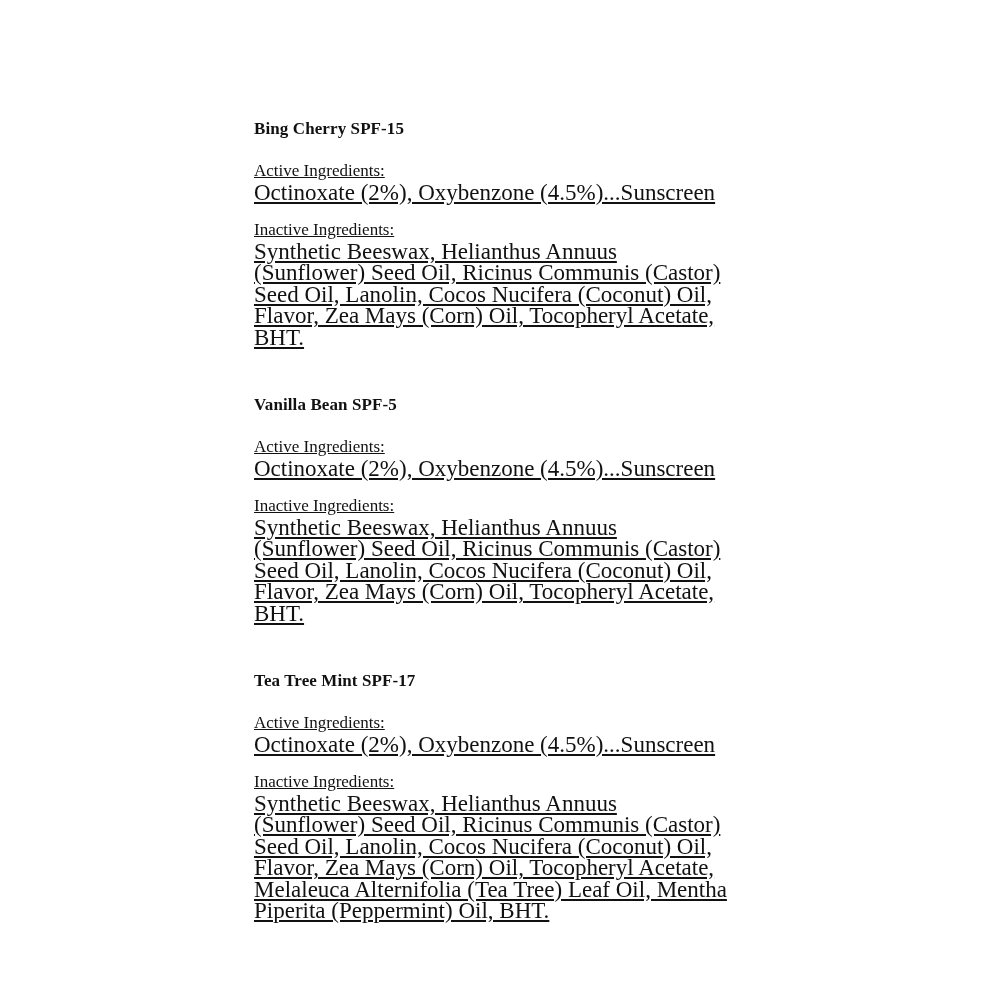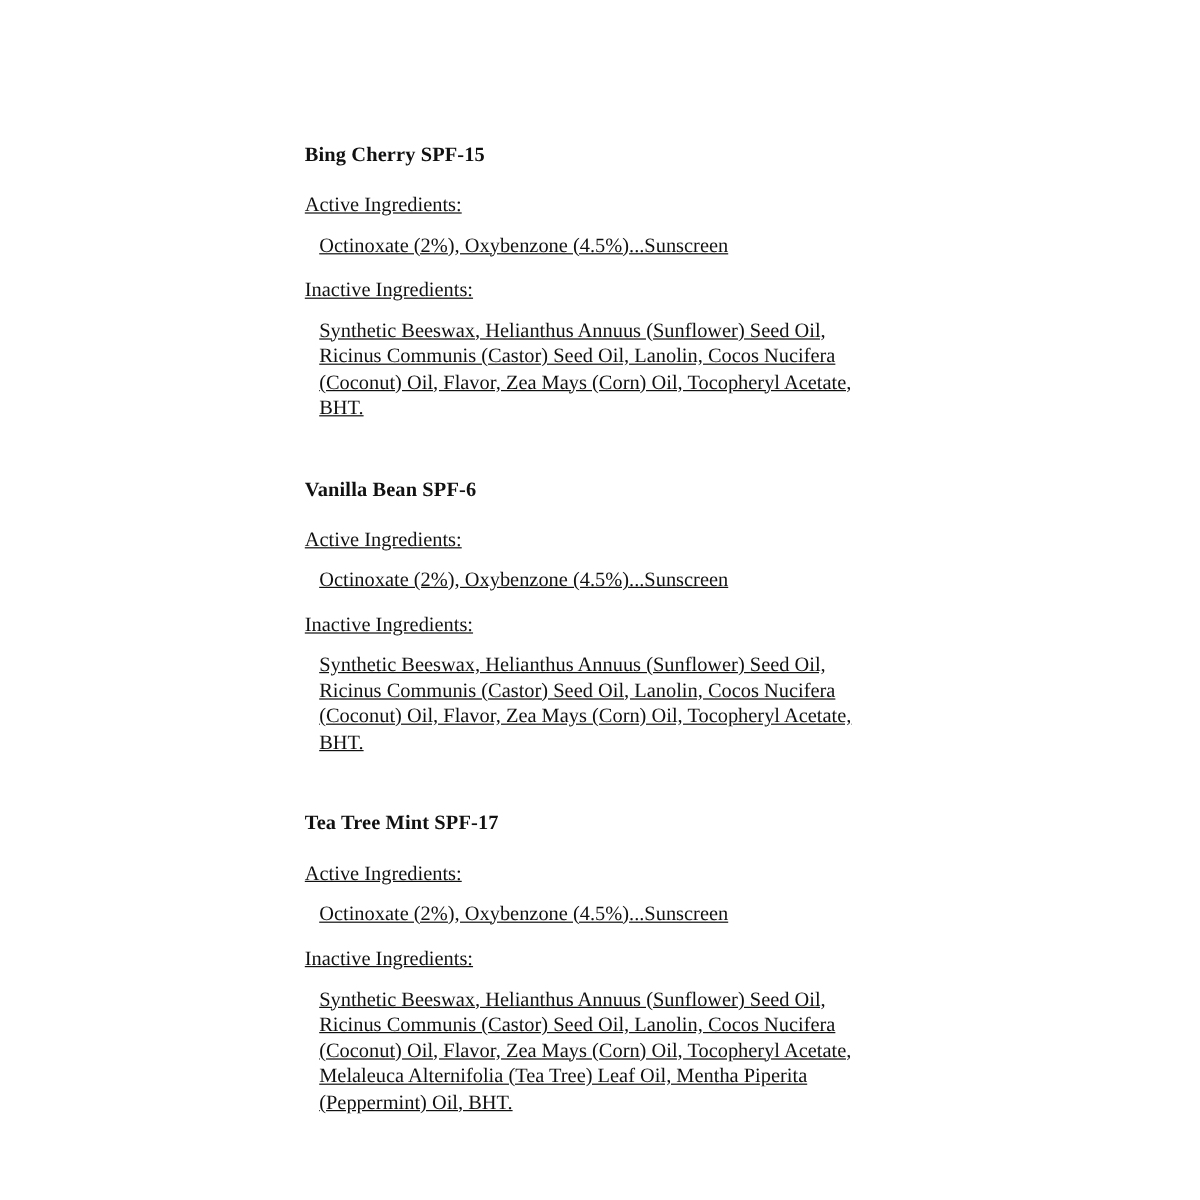--- a/index.html
+++ b/index.html
@@ -35,23 +35,23 @@
   .ingredient-group {
     margin: 0 0 16px 0;
     text-decoration: underline;
   }
   .ingredient-label {
     font-size: 17px;
     line-height: 21.5px;
     margin: 0;
   }
   .ingredient-text {
-    font-size: 17px;
+    font-size: 23px;
     line-height: 21.5px;
-    margin: 12px;
+    margin: 0;
     width: 478px;
   }
   .product-block:last-child {
     margin-bottom: 0;
   }
 </style>
 </head>
 <body>
 
 <div class="page">
@@ -62,21 +62,21 @@
       <p class="ingredient-label">Active Ingredients:</p>
       <p class="ingredient-text">Octinoxate (2%), Oxybenzone (4.5%)...Sunscreen</p>
     </div>
     <div class="ingredient-group">
       <p class="ingredient-label">Inactive Ingredients:</p>
       <p class="ingredient-text">Synthetic Beeswax, Helianthus Annuus (Sunflower) Seed Oil, Ricinus Communis (Castor) Seed Oil, Lanolin, Cocos Nucifera (Coconut) Oil, Flavor, Zea Mays (Corn) Oil, Tocopheryl Acetate, BHT.</p>
     </div>
   </section>
 
   <section class="product-block">
-    <h2 class="product-title">Vanilla Bean SPF-6</h2>
+    <h2 class="product-title">Vanilla Bean SPF-5</h2>
     <div class="ingredient-group">
       <p class="ingredient-label">Active Ingredients:</p>
       <p class="ingredient-text">Octinoxate (2%), Oxybenzone (4.5%)...Sunscreen</p>
     </div>
     <div class="ingredient-group">
       <p class="ingredient-label">Inactive Ingredients:</p>
       <p class="ingredient-text">Synthetic Beeswax, Helianthus Annuus (Sunflower) Seed Oil, Ricinus Communis (Castor) Seed Oil, Lanolin, Cocos Nucifera (Coconut) Oil, Flavor, Zea Mays (Corn) Oil, Tocopheryl Acetate, BHT.</p>
     </div>
   </section>
 

